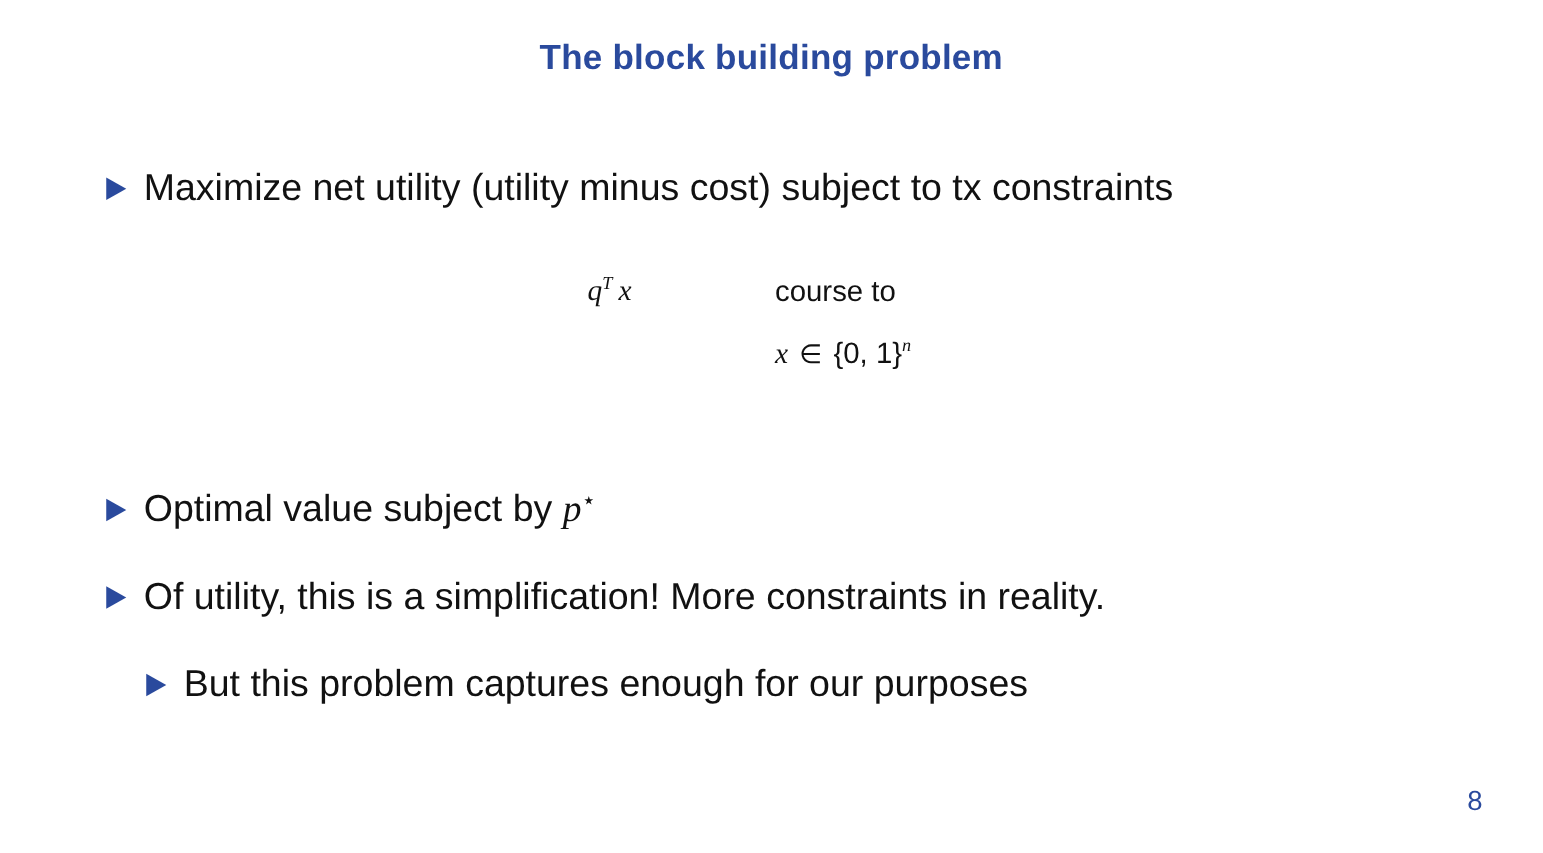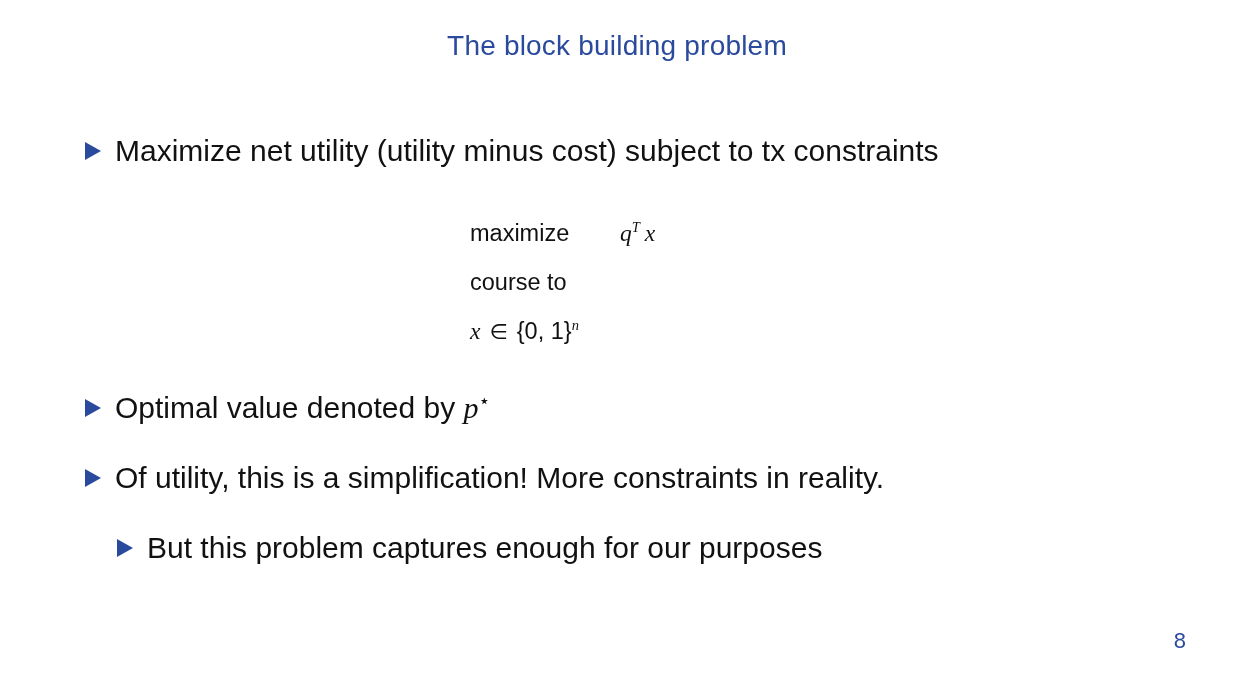--- a/index.html
+++ b/index.html
@@ -15,21 +15,21 @@
     overflow: hidden;
   }
   .title {
     position: absolute;
     top: 30px;
     left: 0;
     width: 100%;
     margin: 0;
     text-align: center;
     font-size: 28px;
-    font-weight: 400;
+    font-weight: 700;
     color: var(--accent);
     letter-spacing: 0.2px;
   }
   .bullet {
     position: absolute;
     left: 85px;
     display: flex;
     align-items: center;
     gap: 14px;
     font-size: 30px;
@@ -88,32 +88,31 @@
 <div class="slide">
 
   <h1 class="title">The block building problem</h1>
 
   <div class="bullet" style="top: 136px;">
     <span class="tri"></span>
     <span class="btext">Maximize net utility (utility minus cost) subject to tx constraints</span>
   </div>
 
   <div class="math">
-    <span class="mlabel">maximize</span>
     <span class="mexpr"><span class="mvar">q</span><sup class="msup">T</sup><span class="sp"></span><span class="mvar">x</span></span>
 
     <span class="mlabel">course to</span>
 
     <span class="mlabel"></span>
     <span class="mexpr"><span class="mvar">x</span><span class="mrel">∈</span><span class="mset">{0, 1}</span><sup class="msup">n</sup></span>
   </div>
 
   <div class="bullet" style="top: 393px;">
     <span class="tri"></span>
-    <span class="btext"><b>Optimal value</b><span> denoted by </span><span class="mvar">p</span><sup class="mstar">⋆</sup></span>
+    <span class="btext"><b>Optimal value</b><span> subject by </span><span class="mvar">p</span><sup class="mstar">⋆</sup></span>
   </div>
 
   <div class="bullet" style="top: 463px;">
     <span class="tri"></span>
     <span class="btext">Of utility, this is a simplification!  More constraints in reality.</span>
   </div>
 
   <div class="bullet" style="top: 533px; margin-left: 32px;">
     <span class="tri"></span>
     <span class="btext">But this problem captures enough for our purposes</span>

